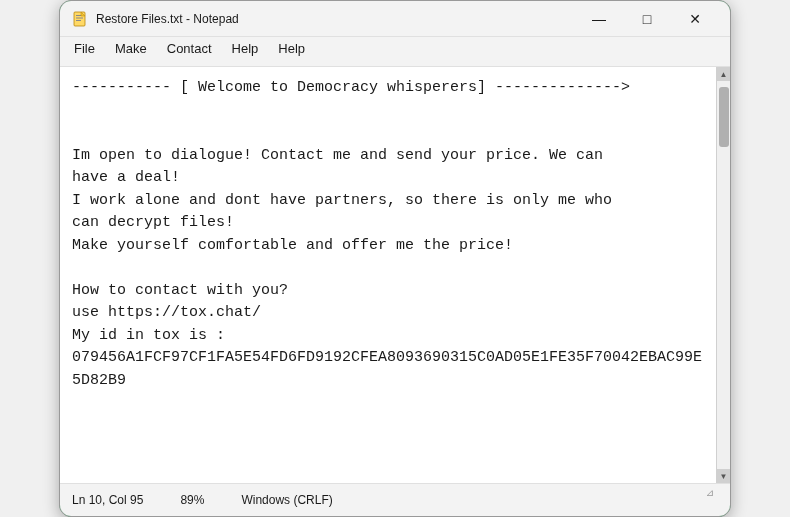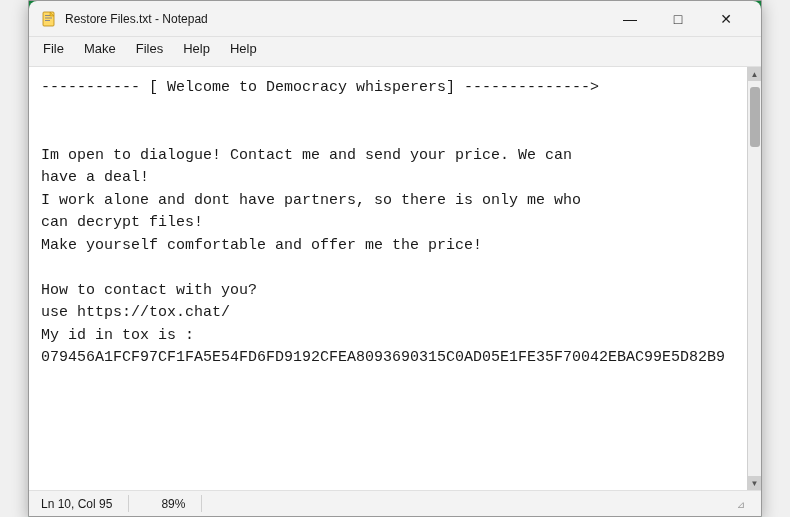--- a/index.html
+++ b/index.html
@@ -13,25 +13,25 @@
       background: #f0f0f0;
       display: flex;
       justify-content: center;
       align-items: center;
       width: 790px;
       height: 517px;
       overflow: hidden;
     }
 
     .window {
-      width: 734px;
+      width: 672px;
       height: 517px;
       background: #15803d;
       border: 1px solid #999;
-      border-radius: 1px;
+      border-radius: 12px;
       display: flex;
       flex-direction: column;
       box-shadow: 0 4px 16px rgba(0,0,0,0.3);
       overflow: hidden;
     }
 
     
     .title-bar {
       background: #f3f3f3;
       height: 36px;
@@ -169,22 +169,22 @@
       left: 2px;
     }
 
     
     .status-bar {
       height: 26px;
       background: #f3f3f3;
       border-top: 1px solid #e0e0e0;
       display: flex;
       align-items: flex-end;
-      padding: 4px 12px;
-      gap: 16px;
+      padding: 16px 12px;
+      gap: 4px;
       font-size: 12px;
       color: #1a1a1a;
     }
 
     .status-segment {
       padding: 0 16px;
       border-right: 1px solid #d0d0d0;
       height: 100%;
       display: flex;
       align-items: center;
@@ -235,21 +235,21 @@
     <div class="title-bar-controls">
       <button class="title-btn">—</button>
       <button class="title-btn">□</button>
       <button class="title-btn close">✕</button>
     </div>
   </div>
 
   <div class="menu-bar">
     <div class="menu-item">File</div>
     <div class="menu-item">Make</div>
-    <div class="menu-item">Files</div>
+    <div class="menu-item">Contact</div>
     <div class="menu-item">Help</div>
     <div class="menu-item">Help</div>
   </div>
 
   <div class="content-area">
     <div class="text-area-wrapper">
       <textarea class="text-content" spellcheck="false" style="">----------- [ Welcome to Democracy whisperers] --------------&gt;
 
 
 Im open to dialogue! Contact me and send your price. We can
@@ -269,15 +269,16 @@
       <div class="scroll-track">
         <div class="scroll-thumb"></div>
       </div>
       <div class="scroll-arrow">▼</div>
     </div>
   </div>
 
   <div class="status-bar">
     <div class="status-segment">Ln 10, Col 95</div>
     <div class="status-segment">89%</div>
+    <div class="status-segment">Windows (CRLF)</div>
     <div class="status-resize">⊿</div>
   </div>
 </div>
 
 </body></html>

